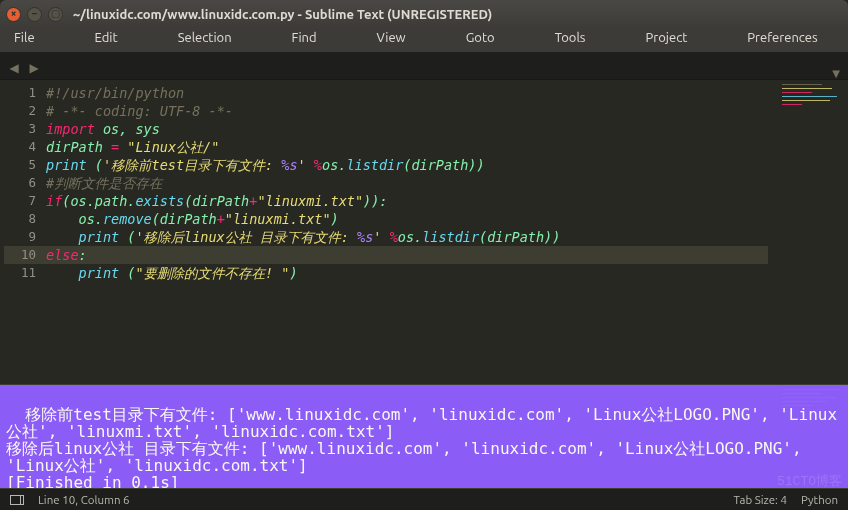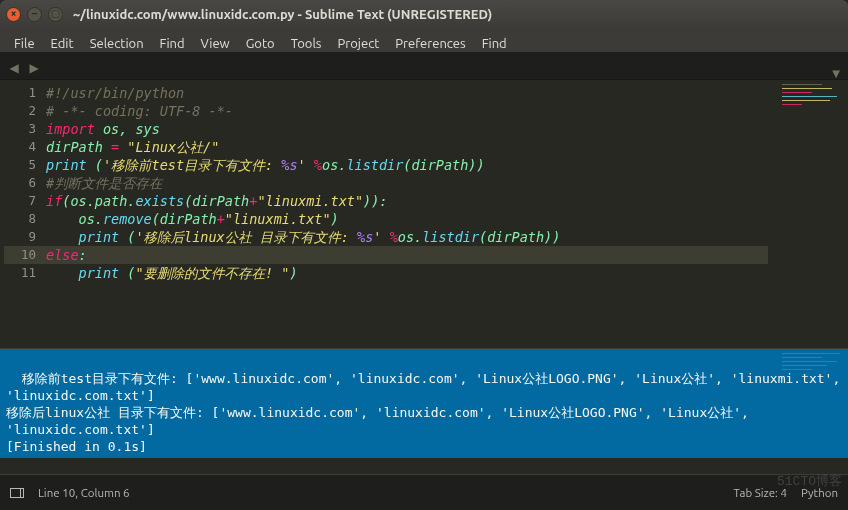--- a/index.html
+++ b/index.html
@@ -29,24 +29,25 @@
     border: 1px solid #32302c;
     display: flex; align-items: center; justify-content: center;
     color: #2b2a27; font-size: 10px; line-height: 1;
   }
   .win-btn.close { background: #e65f33; }
   .titlebar .title { flex: 1; text-align: left; padding-right: 60px; }
   
   .menubar {
     height: 24px;
     background: #3c3b37;
-    display: flex; align-items: flex-end;
+    display: flex; align-items: flex-start;
     padding: 0 6px;
     color: #e0ddd4;
     font-size: 13px;
+    gap: 44px;
   }
   .menubar span { padding: 2px 8px; cursor: default; }
   
   .tabrow {
     height: 28px;
     background: #1e1f1c;
     display: flex; align-items: flex-end;
     padding-left: 4px;
     border-bottom: 1px solid #181915;
   }
@@ -119,44 +120,45 @@
       linear-gradient(#e6db74,#e6db74) 0 4px/50px 1px no-repeat,
       linear-gradient(#f92672,#f92672) 0 8px/30px 1px no-repeat,
       linear-gradient(#66d9ef,#66d9ef) 0 12px/55px 1px no-repeat,
       linear-gradient(#e6db74,#e6db74) 0 16px/48px 1px no-repeat,
       linear-gradient(#f92672,#f92672) 0 20px/20px 1px no-repeat;
     opacity: .8;
   }
   
   .output {
     border-top: 1px solid #3e3d32;
-    background: #0369a1;
+    background: #8b5cf6;
     color: #f8f8f2;
     font-family: "DejaVu Sans Mono", Menlo, Consolas, monospace;
-    font-size: 13px;
+    font-size: 16px;
     line-height: 17px;
     padding: 4px 0 4px 6px;
     height: 110px;
     white-space: pre-wrap;
     position: relative;
+    margin-top: 36px;
   }
   .output .mini {
     position: absolute; right: 6px; top: 4px; width: 60px; height: 40px;
     background:
       linear-gradient(#888,#888) 0 0/58px 1px no-repeat,
       linear-gradient(#888,#888) 0 4px/40px 1px no-repeat,
       linear-gradient(#888,#888) 0 8px/55px 1px no-repeat,
       linear-gradient(#888,#888) 0 12px/45px 1px no-repeat,
       linear-gradient(#888,#888) 0 16px/30px 1px no-repeat;
     opacity: .5;
   }
   
   .statusbar {
     position: absolute; bottom: 0; left: 0; right: 0;
-    height: 36px;
+    height: 22px;
     background: #1e1f1c;
     border-top: 1px solid #3e3d32;
     color: #b8b8b2;
     font-size: 11.5px;
     display: flex;
     align-items: center;
     padding: 0 10px;
     gap: 14px;
   }
   .statusbar .panel-icon {

